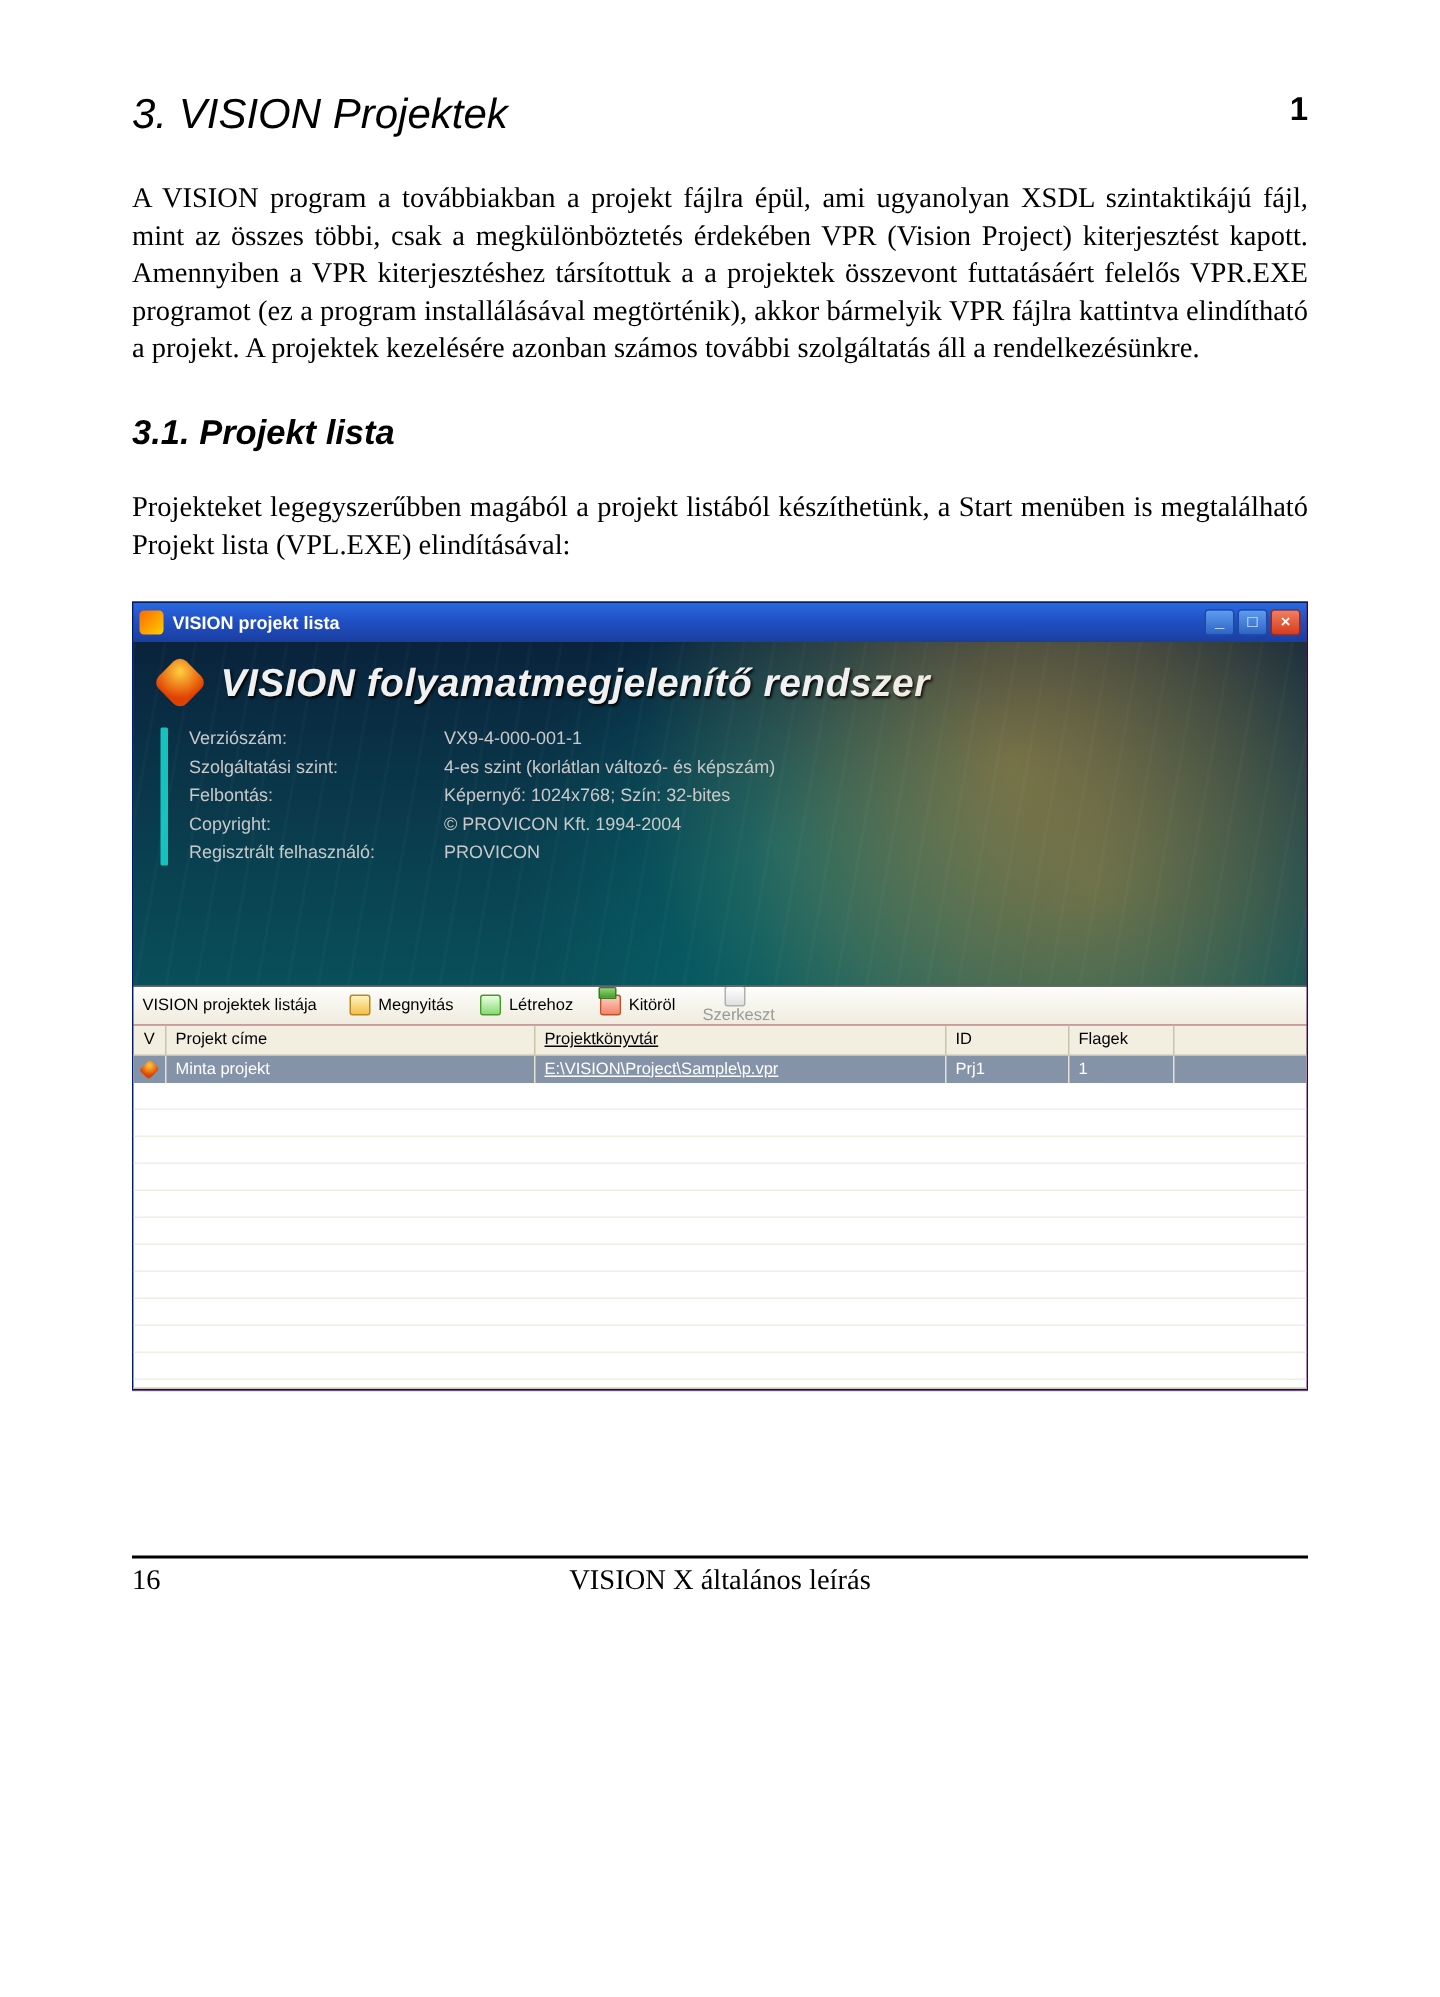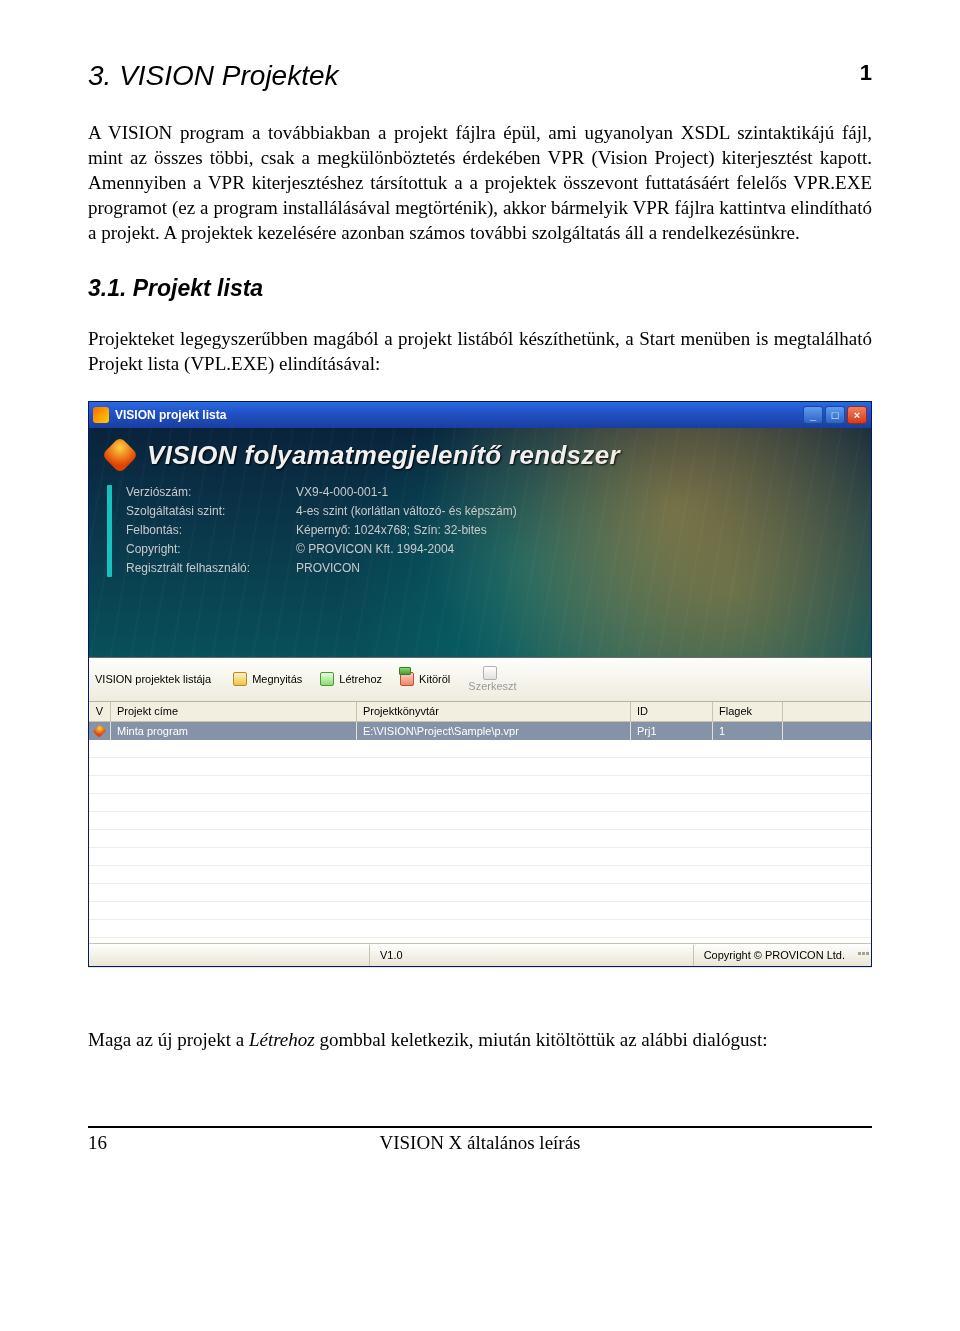--- a/index.html
+++ b/index.html
@@ -138,21 +138,21 @@
     height: 92px;
   }
   .info-grid {
     display: grid;
     grid-template-columns: 160px auto;
     row-gap: 3px;
     column-gap: 10px;
   }
 
   .toolbar {
-    height: 44px;
+    height: 26px;
     background: linear-gradient(#fdfdfb,#efecde);
     border-bottom: 1px solid #b7b49e;
     display: flex;
     align-items: center;
     padding: 0 6px;
     font-size: 11px;
   }
   .toolbar .lab { margin-right: 22px; }
   .tbtn {
     display: inline-flex;
@@ -184,21 +184,21 @@
     font-size: 11px;
   }
   .hcell {
     border-right: 1px solid #c7c3ac;
     padding: 2px 6px;
     display: flex;
     align-items: center;
   }
   .c-v { width: 22px; justify-content:center; }
   .c-title { width: 246px; }
-  .c-dir { width: 274px; }
+  .c-dir { width: 274px; text-decoration: underline; }
   .c-id { width: 82px; }
   .c-flag { width: 70px; }
 
   .gridbody {
     background: #fff;
     height: 222px;
     border-bottom: 1px solid #c7c3ac;
     overflow: hidden;
   }
   .grow {
@@ -331,55 +331,41 @@
       <div class="hcell c-dir">Projektkönyvtár</div>
       <div class="hcell c-id">ID</div>
       <div class="hcell c-flag">Flagek</div>
     </div>
 
     <div class="gridbody">
       <div class="grow sel">
         <div class="gcell c-v">
           <div class="diamond"></div>
         </div>
-        <div class="gcell c-title">Minta program</div>
+        <div class="gcell c-title">Minta projekt</div>
         <div class="gcell c-dir">E:\VISION\Project\Sample\p.vpr</div>
         <div class="gcell c-id">Prj1</div>
         <div class="gcell c-flag">1</div>
       </div>
       <div class="grid-line"></div>
         <div class="grid-line"></div>
         <div class="grid-line"></div>
       <div class="grid-line"></div>
         <div class="grid-line"></div>
         <div class="grid-line"></div>
       <div class="grid-line"></div>
         <div class="grid-line"></div>
         <div class="grid-line"></div>
       <div class="grid-line"></div>
         <div class="grid-line"></div>
     </div>
 
-    <div class="statusbar">
-      <div class="flex"></div>
-      <div class="seg">V1.0</div>
-      <div class="flex"></div>
-      <div class="seg">Copyright © PROVICON Ltd.</div>
-      <div class="grip">
-        <span></span>
-          <span></span>
-          <span></span>
-      </div>
-    </div>
 
   </div>
 
-  <p class="para" style="margin-top:10px;">
-    Maga az új projekt a <i>Létrehoz</i> gombbal keletkezik, miután kitöltöttük az alábbi dialógust:
-  </p>
 
   <div style="height:40px;"></div>
 
   <div class="footer">
     <div class="fpgnum">16</div>
     <div class="ftitle">VISION X általános leírás</div>
     <div style="width:80px;"></div>
   </div>
 
 </div>

